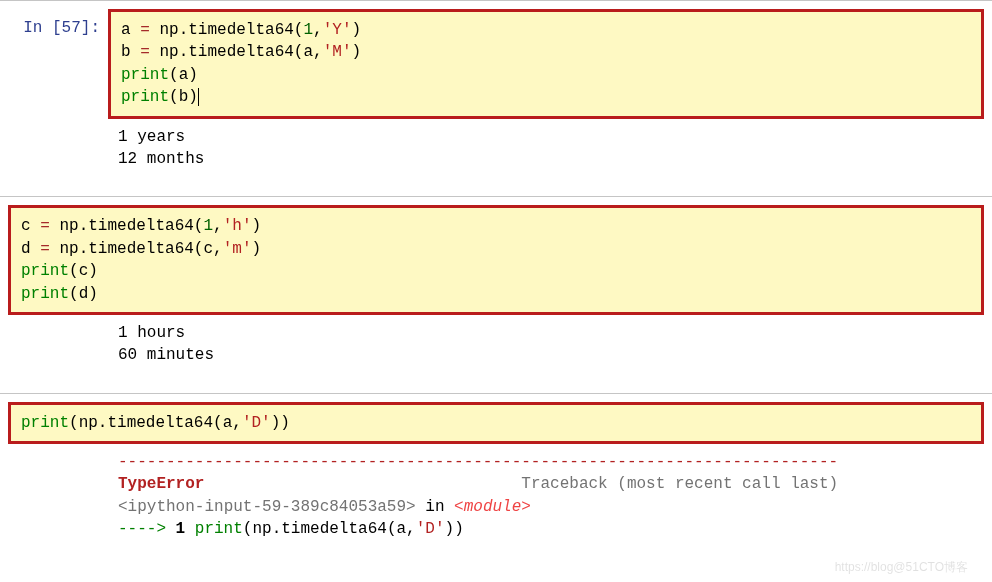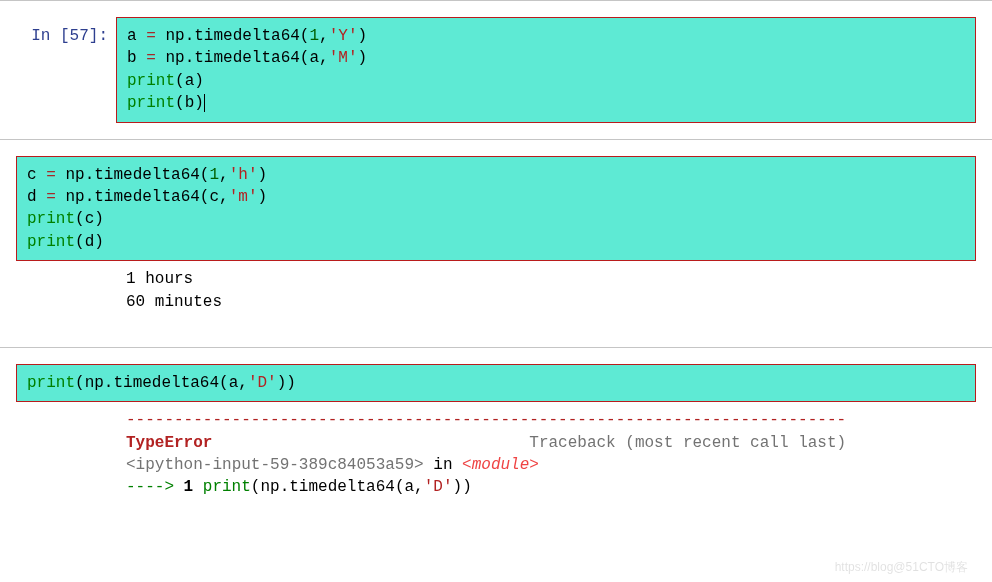--- a/index.html
+++ b/index.html
@@ -6,35 +6,35 @@
   body {
     margin: 0;
     padding: 0;
     background: #ffffff;
     font-family: "Courier New", Consolas, monospace;
     font-size: 16px;
     line-height: 1.4;
     color: #000;
     width: 992px;
   }
-  .cell { border-top: 1px solid #c5c5c5; padding: 16px; }
+  .cell { border-top: 1px solid #c5c5c5; padding: 8px; }
   .cell:first-child { border-top: 1px solid #c5c5c5; }
   .row { display: flex; }
   .prompt {
     width: 100px;
     text-align: right;
     padding: 8px 8px 8px 0;
     flex-shrink: 0;
   }
   .in-prompt { color: #2e3f8f; }
   .in-prompt .num { color: #2e3f8f; }
   .code-area {
     flex: 1;
-    background: #5eead4;
-    border: 1px solid #b91c1c;
+    background: #fef9c3;
+    border: 3px solid #b91c1c;
     padding: 7px 10px;
     font-family: "Courier New", Consolas, monospace;
     white-space: pre;
     position: relative;
   }
   .output-area {
     flex: 1;
     padding: 7px 10px 18px 10px;
     font-family: "Courier New", Consolas, monospace;
     white-space: pre;
@@ -67,20 +67,25 @@
 <div class="cell">
   <div class="row">
     <div class="prompt in-prompt">
       <span>In </span><span class="num">[57]:</span>
     </div>
     <div class="code-area"><span>a</span><span class="tok-op"> = </span><span>np</span><span>.</span><span>timedelta64</span><span>(</span><span class="tok-num">1</span><span>,</span><span class="tok-str">'Y'</span><span>)</span>
 <span>b</span><span class="tok-op"> = </span><span>np</span><span>.</span><span>timedelta64</span><span>(</span><span>a</span><span>,</span><span class="tok-str">'M'</span><span>)</span>
 <span class="tok-builtin">print</span><span>(</span><span>a</span><span>)</span>
 <span class="tok-builtin">print</span><span>(</span><span>b</span><span>)</span><span class="cursor"></span></div>
   </div>
+  <div class="row">
+    <div class="prompt"></div>
+    <div class="output-area">1 years
+12 months</div>
+  </div>
 </div>
 
 <div class="cell">
   <div class="row">
     <div class="code-area"><span>c</span><span class="tok-op"> = </span><span>np</span><span>.</span><span>timedelta64</span><span>(</span><span class="tok-num">1</span><span>,</span><span class="tok-str">'h'</span><span>)</span>
 <span>d</span><span class="tok-op"> = </span><span>np</span><span>.</span><span>timedelta64</span><span>(</span><span>c</span><span>,</span><span class="tok-str">'m'</span><span>)</span>
 <span class="tok-builtin">print</span><span>(</span><span>c</span><span>)</span>
 <span class="tok-builtin">print</span><span>(</span><span>d</span><span>)</span></div>
   </div>
   <div class="row">

